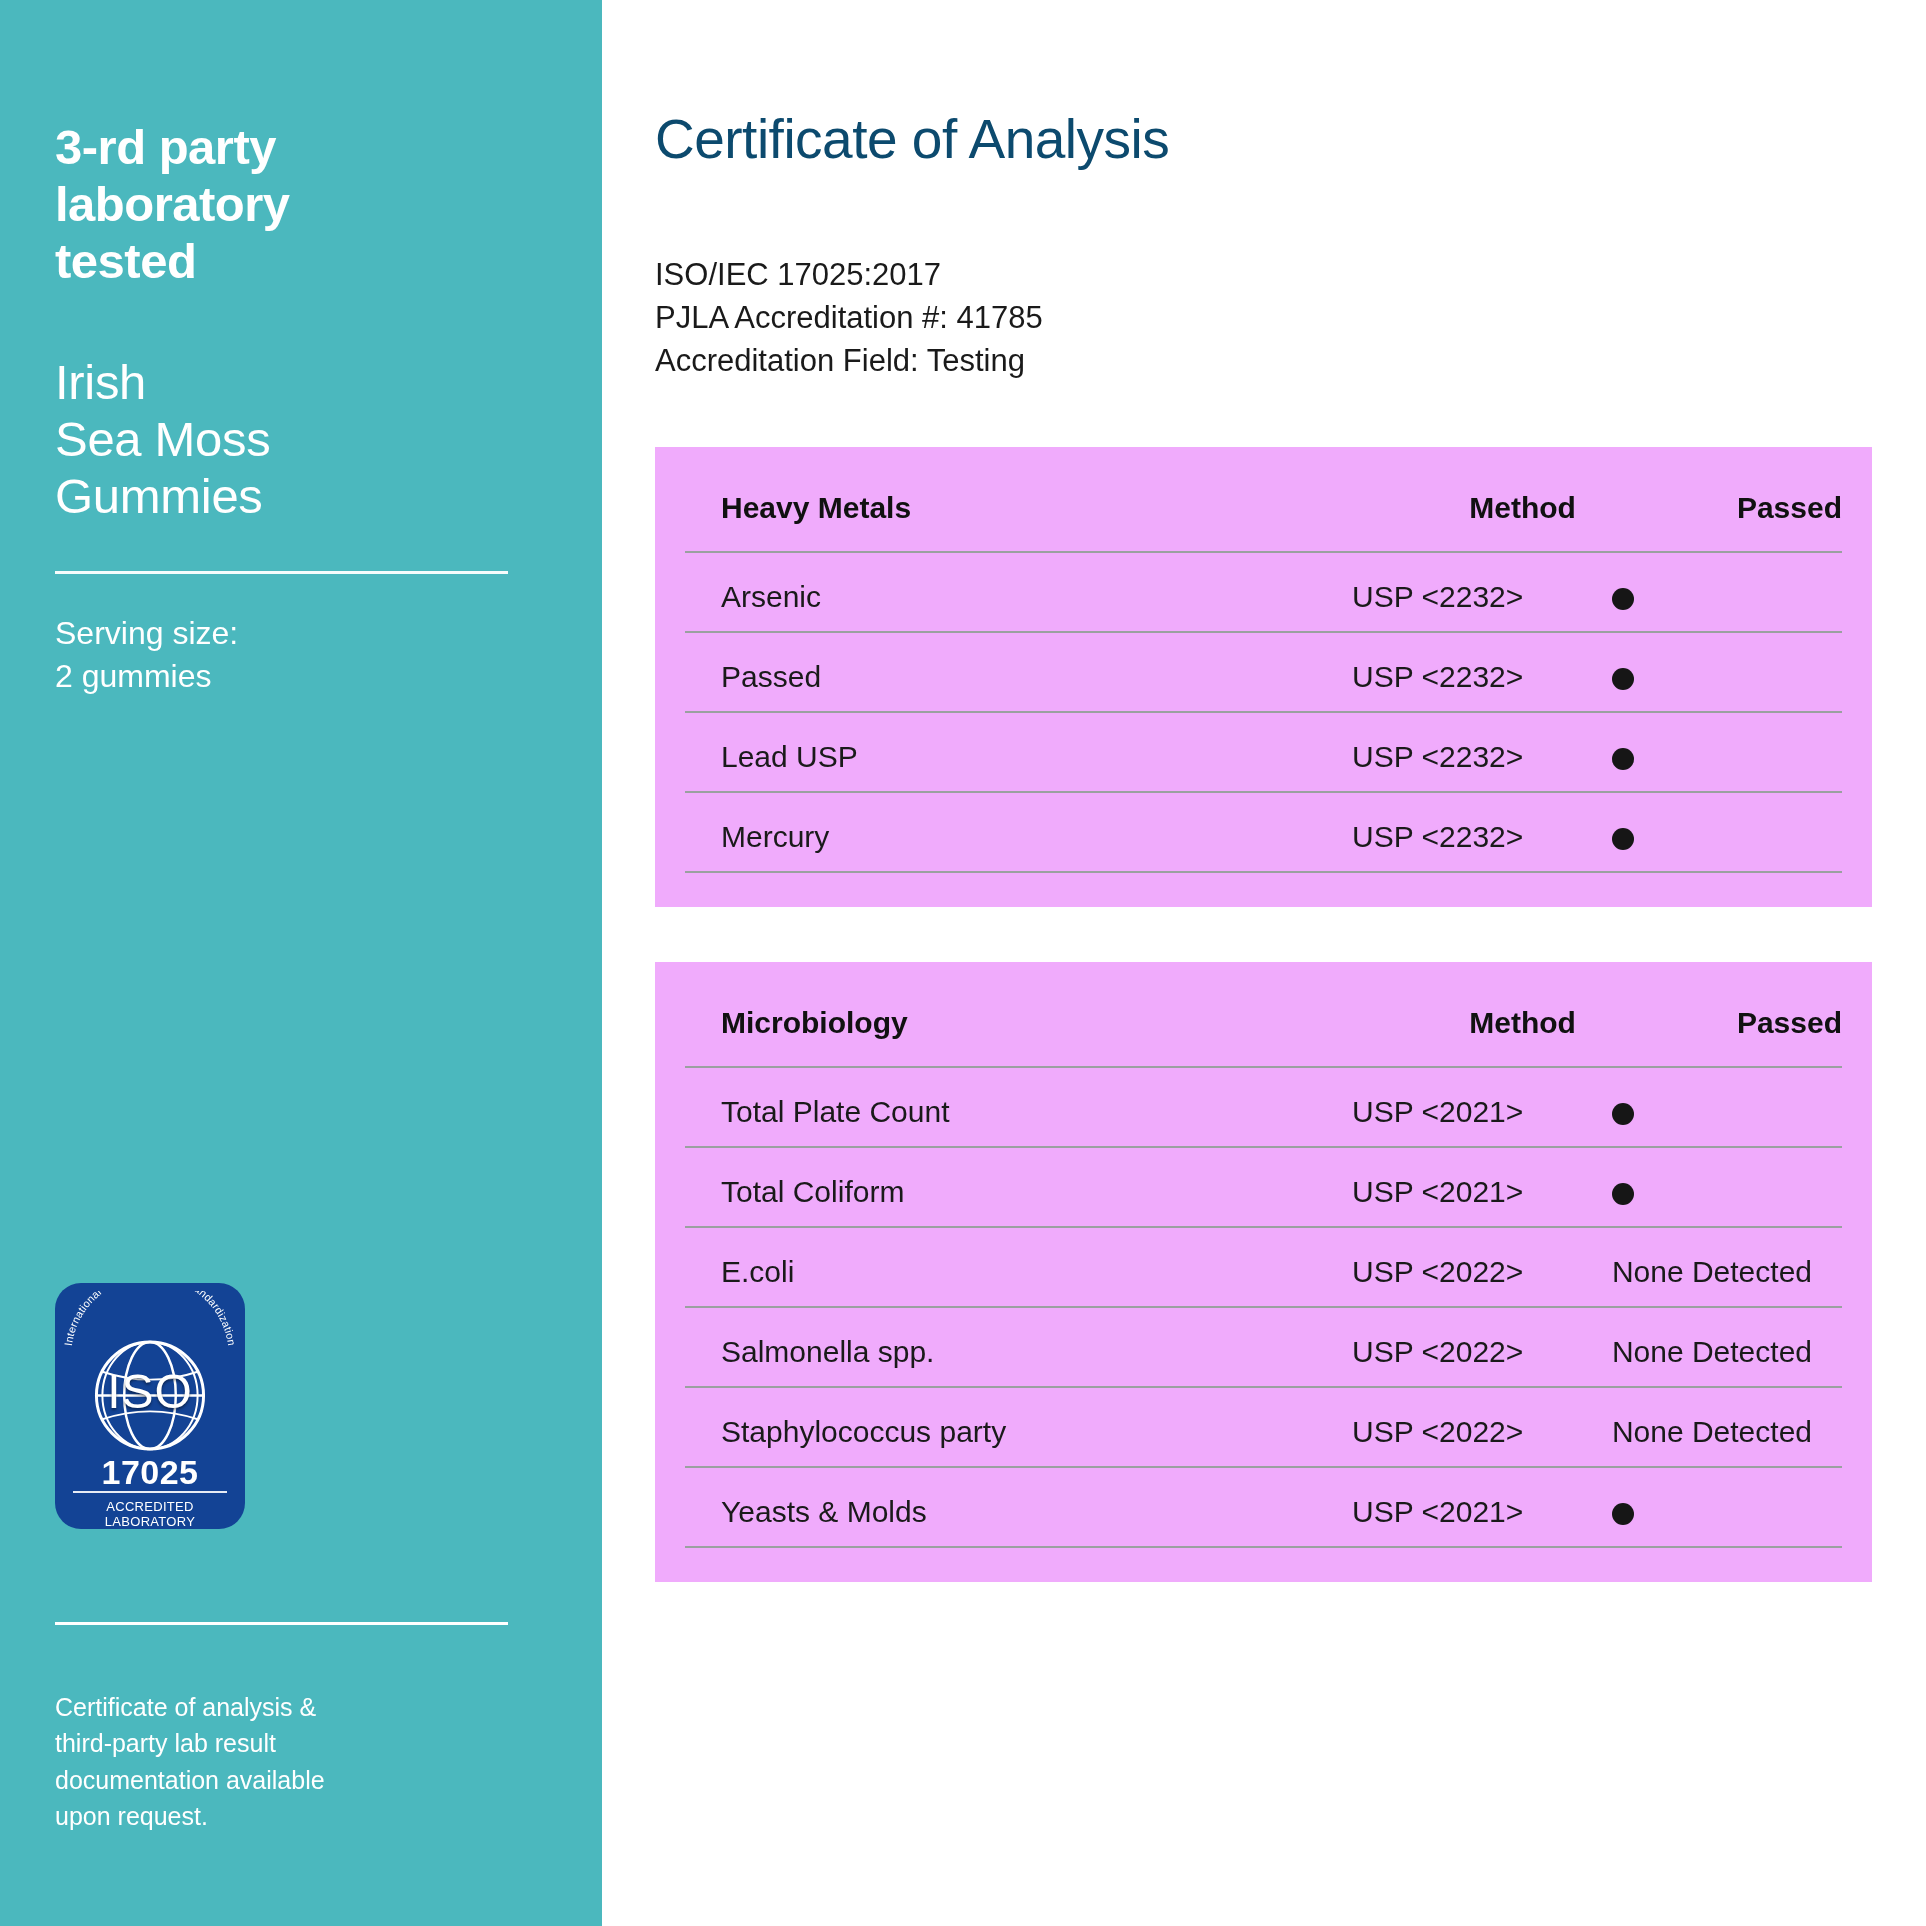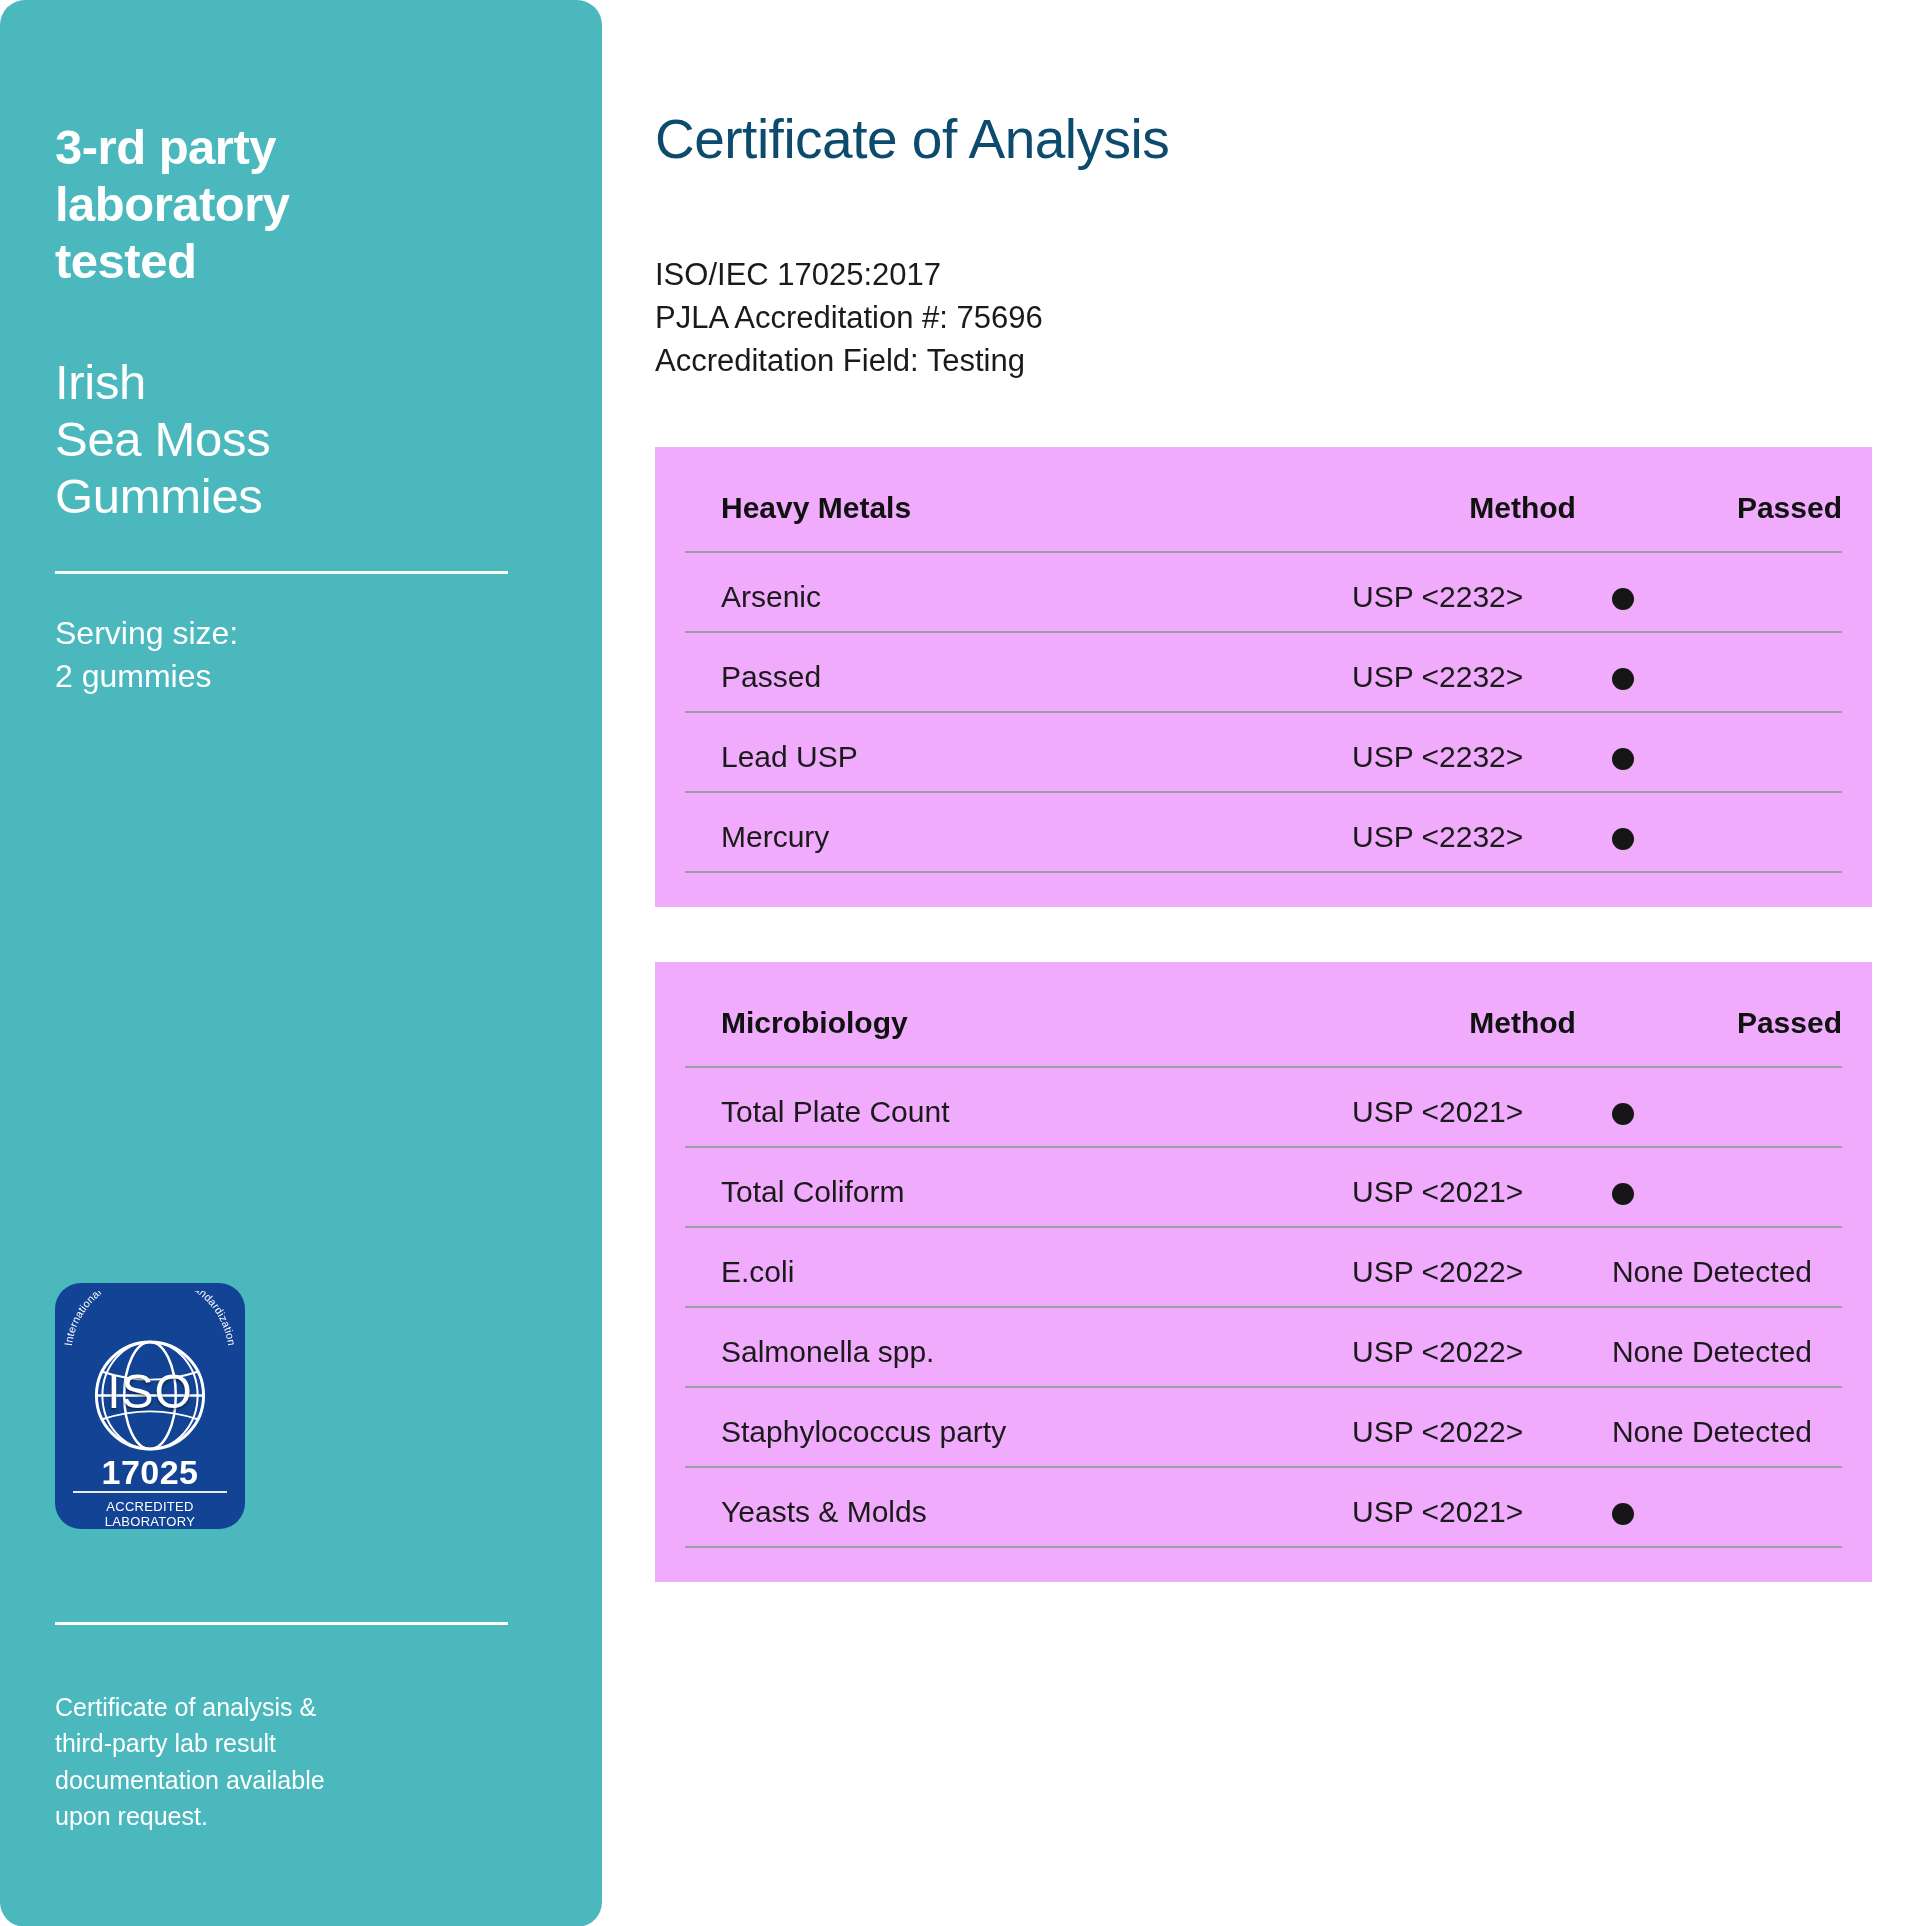--- a/index.html
+++ b/index.html
@@ -23,21 +23,20 @@
 
   
   .sidebar {
     width: 602px;
     min-width: 602px;
     background: #4BB8BE;
     color: #ffffff;
     padding: 119px 55px 0 55px;
     box-sizing: border-box;
     position: relative;
-    border-radius: 25px;
   }
   .sidebar-title {
     font-size: 49px;
     line-height: 1.16;
     font-weight: bold;
     letter-spacing: -0.5px;
     margin: 0 0 65px 0;
     white-space: pre-line;
   }
   .sidebar-product {
@@ -262,21 +261,21 @@
     <div class="rule-bottom"></div>
     <div class="footnote">Certificate of analysis &amp;
 third-party lab result
 documentation available
 upon request.</div>
   </aside>
 
   <section class="main">
     <h2 class="coa-title">Certificate of Analysis</h2>
     <div class="accred">ISO/IEC 17025:2017
-PJLA Accreditation #: 75696
+PJLA Accreditation #: 41785
 Accreditation Field: Testing</div>
 
     <div class="card">
       <table class="coa">
         <colgroup>
             <col class="name">
             <col class="method">
             <col class="passed">
           </colgroup>
         <thead>

